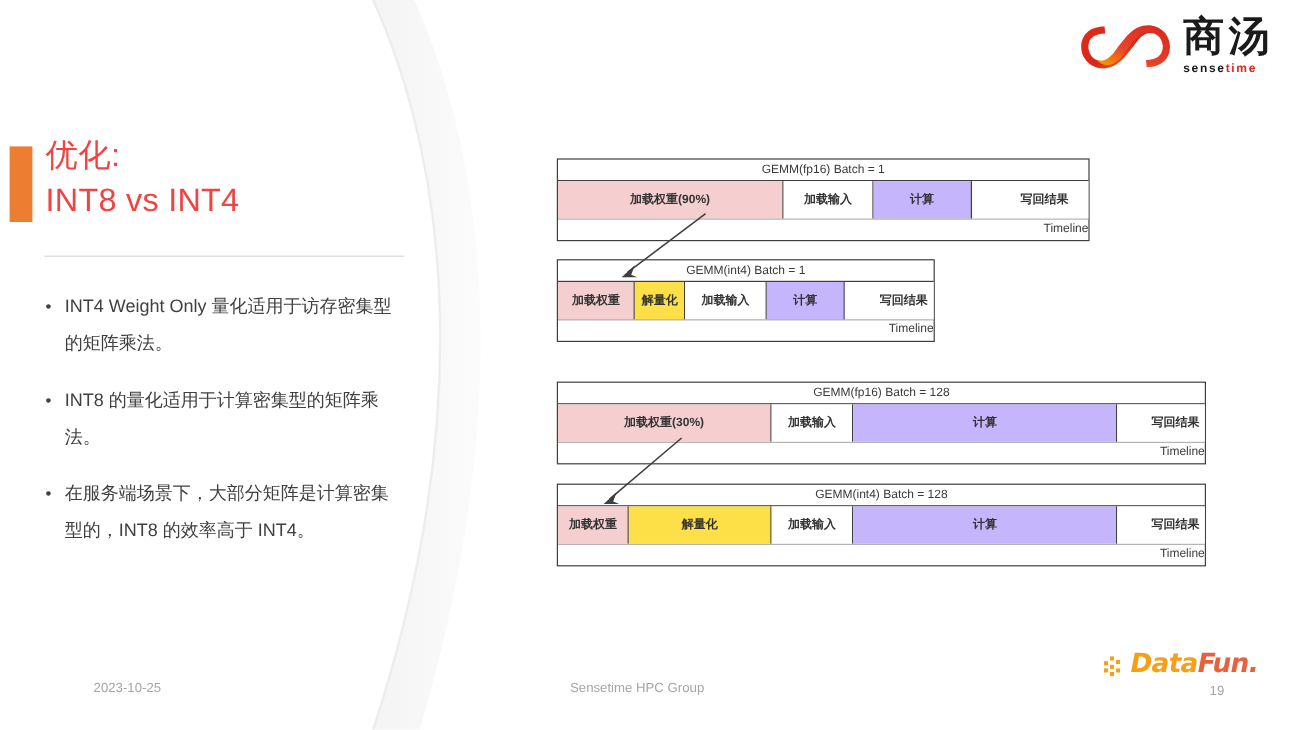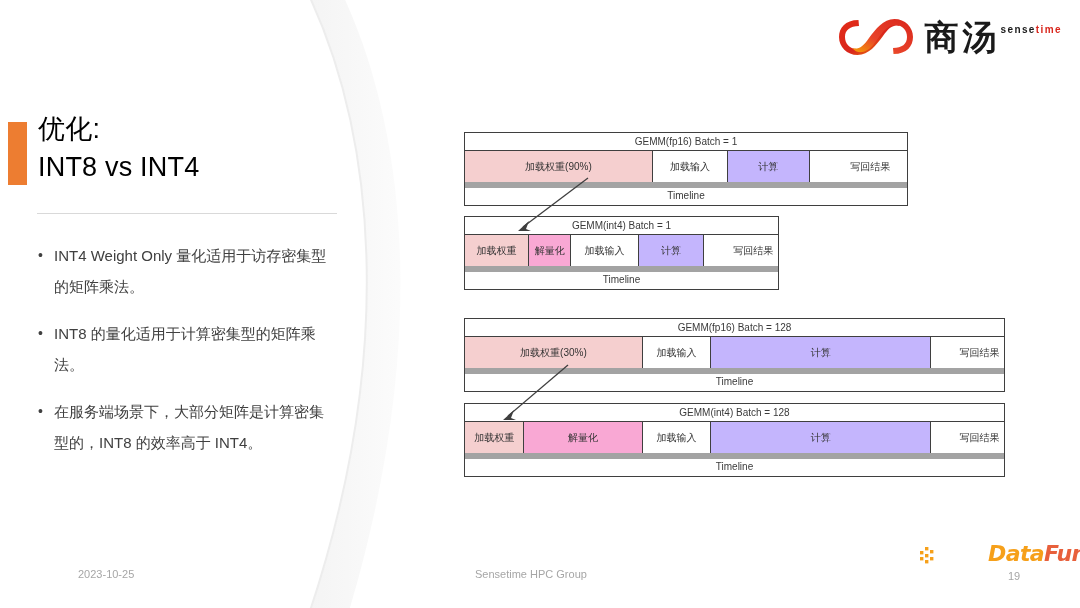--- a/index.html
+++ b/index.html
@@ -35,21 +35,21 @@
   
   #title-block {
     position: absolute;
     left: 38px; top: 110px;
     width: 300px;
   }
   .title-line {
     font-size: 27px;
     line-height: 38px;
     font-weight: 400;
-    color: #000000;
+    color: #ef4444;
     letter-spacing: .2px;
     white-space: nowrap;
   }
 
   
   #title-separator {
     position: absolute;
     left: 37px; top: 213px;
     width: 300px; height: 1px;
     background: #d9d9d9;
@@ -85,20 +85,21 @@
   #sensetime-logo {
     position: absolute;
     right: 18px; top: 14px;
     display: flex;
     align-items: center;
     gap: 10px;
   }
   #sensetime-mark { display: block; }
   #sensetime-word {
     display: flex;
+    flex-direction: column;
     align-items: flex-start;
     line-height: 1;
   }
   #sensetime-cn {
     font-size: 34px;
     font-weight: 700;
     color: #1a1a1a;
     letter-spacing: 4px;
     font-family: "DejaVu Sans", "Liberation Sans", sans-serif;
   }
@@ -125,44 +126,45 @@
     font-size: 10px;
     color: #3a3a3a;
     border-bottom: 1px solid #3f3f3f;
     box-sizing: border-box;
     white-space: nowrap;
     overflow: hidden;
   }
   .d-row {
     display: flex;
     box-sizing: border-box;
-    border-bottom: 6px solid #a3a3a3;
+    border-bottom: 1px solid #a3a3a3;
+    font-weight: bold;
   }
   .d-cell {
     height: 31px;
     line-height: 31px;
     text-align: center;
     font-size: 10px;
     color: #333333;
     box-sizing: border-box;
     border-right: 1px solid #3f3f3f;
     overflow: hidden;
     white-space: nowrap;
   }
   .d-cell:last-child { border-right: none; padding-left: 24px; }
   .d-timeline {
     height: 17px;
     line-height: 16px;
-    text-align: center;
+    text-align: right;
     font-size: 10px;
     color: #3a3a3a;
     box-sizing: border-box;
   }
   .fill-pink  { background: #F5CFCF; }
-  .fill-blue  { background: #f9a8d4; }
+  .fill-blue  { background: #fde047; }
   .fill-green { background: #c4b5fd; }
   .fill-white { background: #ffffff; }
 
   
   .arrow-svg { position: absolute; pointer-events: none; }
 
   
   #footer-date {
     position: absolute;
     left: 78px; top: 568px;
@@ -187,21 +189,21 @@
     display: flex;
     align-items: center;
   }
   #datafun-word {
     font-size: 22px;
     font-weight: 700;
     font-style: italic;
     letter-spacing: -0.6px;
     font-family: "DejaVu Sans", "Liberation Sans", sans-serif;
   }
-  #datafun-word .df-orange { color: #F6A01A; margin-left: 46px; }
+  #datafun-word .df-orange { color: #F6A01A; }
   #datafun-word .df-red    { color: #E8603C; }
 </style>
 </head>
 <body>
 
 <svg id="bg-arc" viewBox="0 0 1080 608" xmlns="http://www.w3.org/2000/svg">
   <defs>
     <linearGradient id="arcGrad" x1="0" y1="0" x2="1" y2="0">
       <stop offset="0" stop-color="#f2f2f2"></stop>
       <stop offset="1" stop-color="#fbfbfb"></stop>

